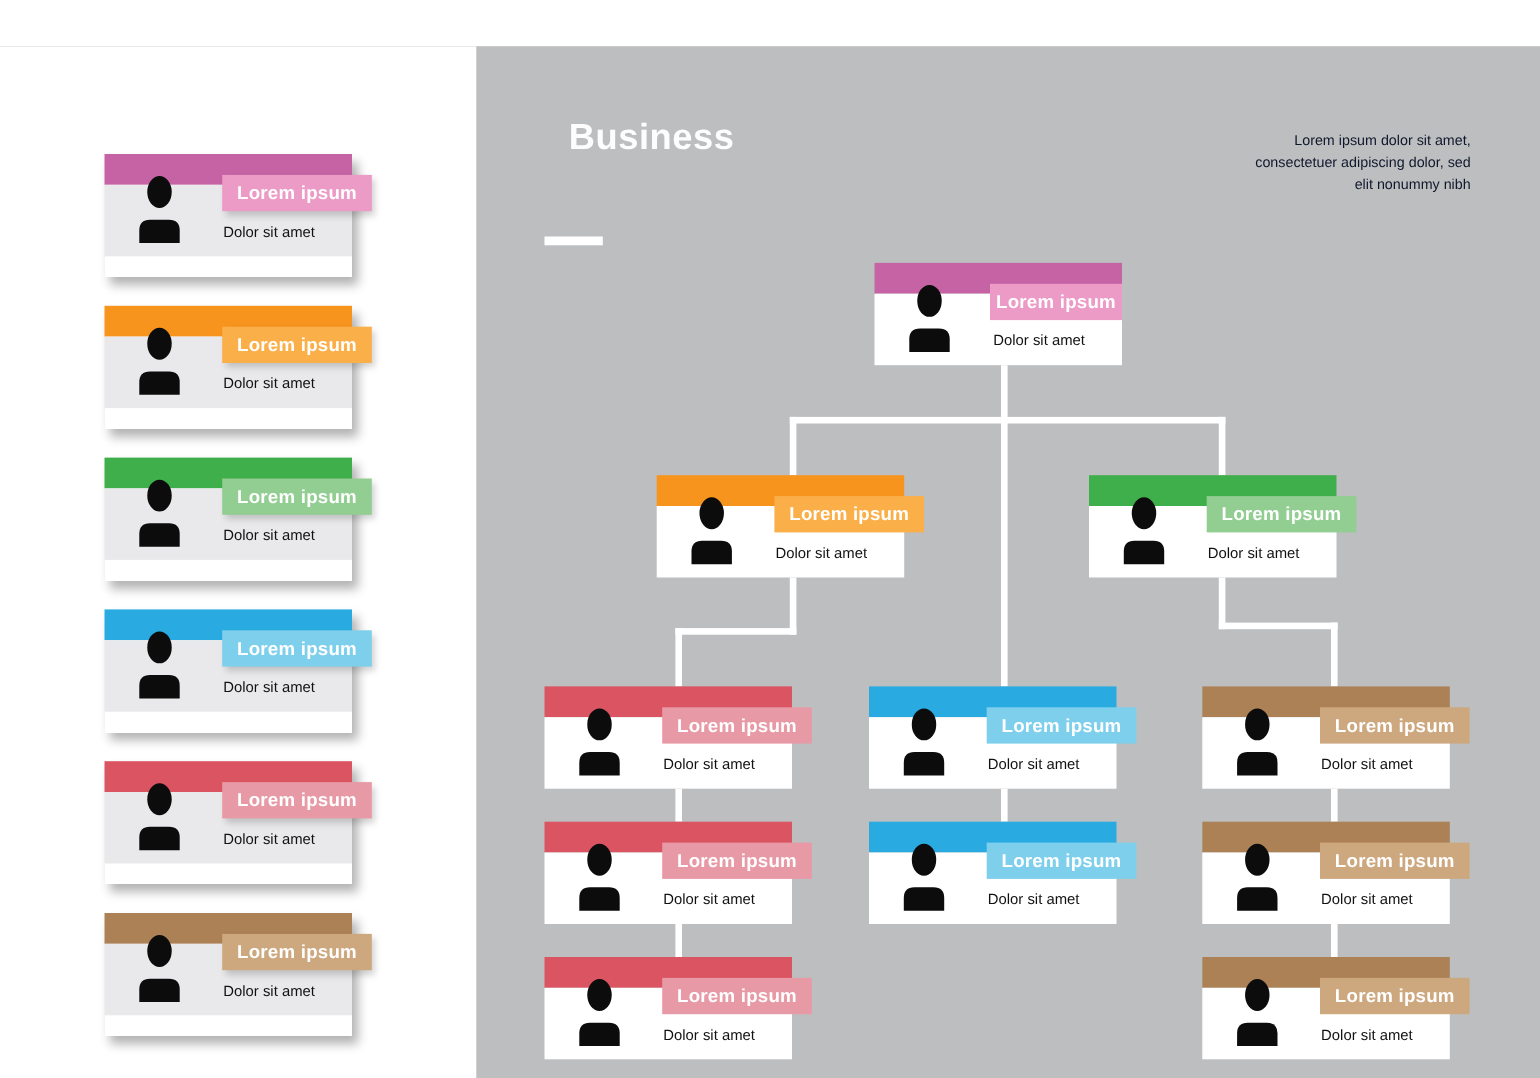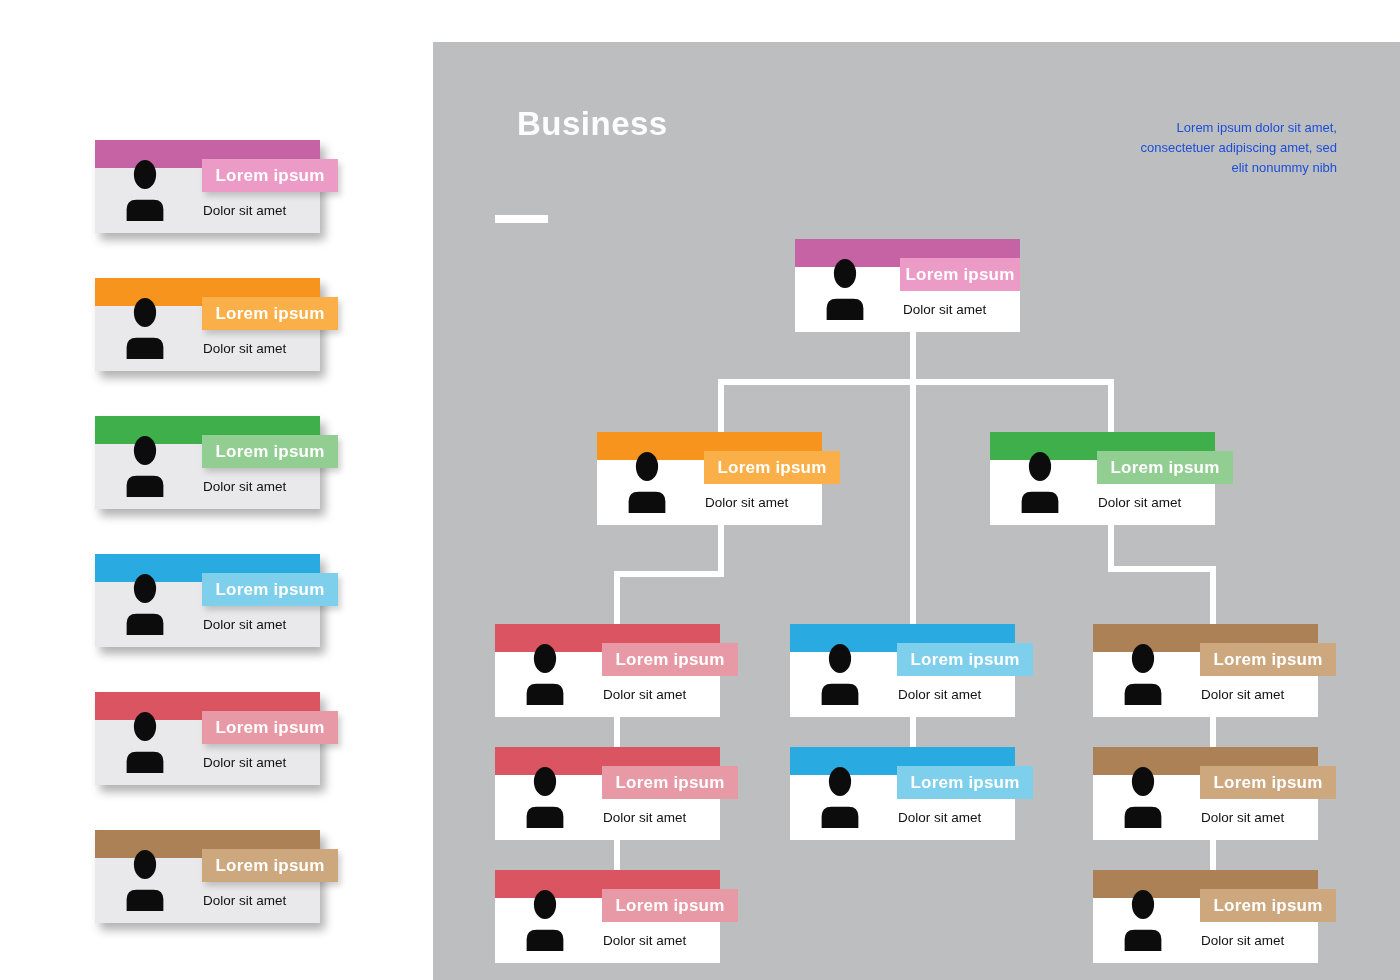--- a/index.html
+++ b/index.html
@@ -6,27 +6,27 @@
   body{font-family:"Liberation Sans", sans-serif;}
   .stage{position:relative;width:1400px;height:980px;overflow:hidden;background:#bcbec0;margin-top:42px;}
   .panel-left{position:absolute;left:0;top:0;width:433px;height:980px;background:#ffffff;}
   .panel-right{position:absolute;left:433px;top:0;width:967px;height:980px;}
 
   
   .title{position:absolute;left:517px;top:60px;font-size:33px;font-weight:bold;
          color:#fdfdfd;line-height:1.34;letter-spacing:.5px;}
   .title-dash{position:absolute;left:495px;top:173px;width:53px;height:8px;background:#ffffff;}
   .intro{position:absolute;right:63px;top:76px;text-align:right;font-size:13px;
-         color:#1d4ed8;line-height:1.55;}
+         color:#0f172a;line-height:1.55;}
 
   
   .line{position:absolute;background:#ffffff;}
 
   
-  .card{position:absolute;width:225px;height:93px;}
+  .card{position:absolute;width:225px;height:112px;}
   .card-top{position:absolute;left:0;top:0;width:100%;height:28px;}
   .card-body{position:absolute;left:0;top:28px;width:100%;height:65px;background:#ffffff;}
   .card.legend .card-body{background:#e9e9eb;}
   .card.legend{box-shadow:5px 7px 9px rgba(0,0,0,.30);}
   .person{position:absolute;left:21px;top:15px;width:58px;height:70px;}
   .person svg{width:100%;height:100%;fill:#0c0c0c;}
   .badge{position:absolute;top:19px;right:-18px;width:136px;height:33px;display:flex;
          align-items:center;justify-content:center;color:#ffffff;font-weight:bold;
          font-size:17px;letter-spacing:.2px;}
   .card.legend .badge{box-shadow:3px 4px 6px rgba(0,0,0,.18);}
@@ -41,21 +41,21 @@
   <div class="panel-left"></div>
   <div class="panel-right"></div>
 
   <div class="title">
     <div>Business</div>
   </div>
   <div class="title-dash"></div>
 
   <div class="intro">
     <div>Lorem ipsum dolor sit amet,</div>
-    <div>consectetuer adipiscing amet, sed</div>
+    <div>consectetuer adipiscing dolor, sed</div>
     <div>elit nonummy nibh</div>
   </div>
 
   <div class="line" style="left:910px;top:290px;width:6px;height:53px;"></div>
   <div class="line" style="left:718px;top:337px;width:396px;height:6px;"></div>
   <div class="line" style="left:718px;top:337px;width:6px;height:53px;"></div>
   <div class="line" style="left:1108px;top:337px;width:6px;height:53px;"></div>
   <div class="line" style="left:910px;top:337px;width:6px;height:245px;"></div>
   <div class="line" style="left:718px;top:483px;width:6px;height:52px;"></div>
   <div class="line" style="left:614px;top:529px;width:110px;height:6px;"></div>

